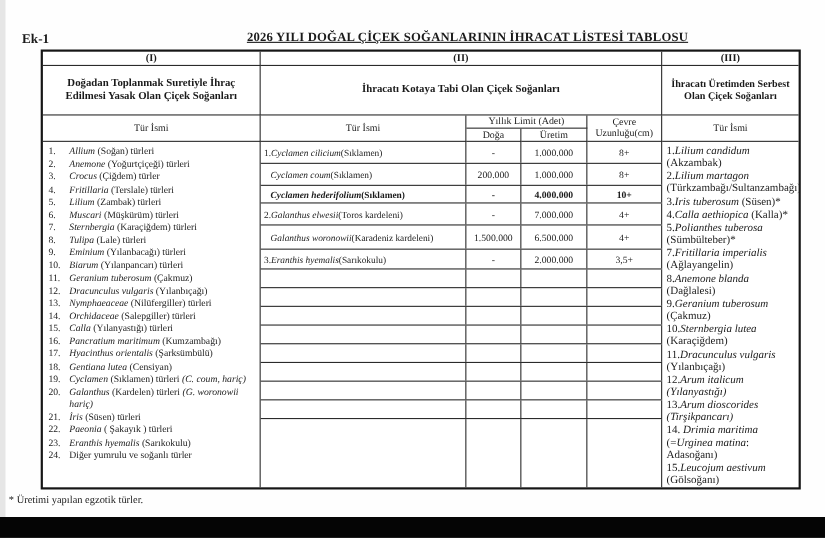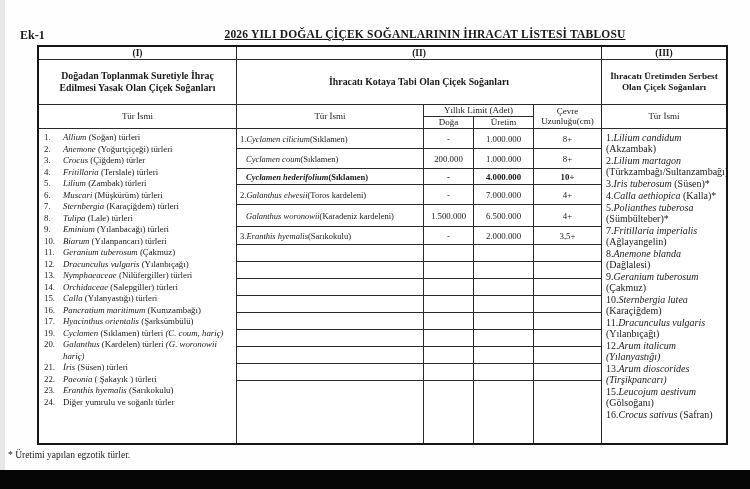--- a/index.html
+++ b/index.html
@@ -148,20 +148,24 @@
           <span class="num">15.</span>
           <span class="txt"><i>Calla</i><span> (Yılanyastığı) türleri</span></span>
         </div>
         <div class="li">
           <span class="num">16.</span>
           <span class="txt"><i>Pancratium maritimum</i><span> (Kumzambağı)</span></span>
         </div>
         <div class="li">
           <span class="num">17.</span>
           <span class="txt"><i>Hyacinthus orientalis</i><span> (Şarksümbülü)</span></span>
+        </div>
+        <div class="li">
+          <span class="num">18.</span>
+          <span class="txt"><i>Gentiana lutea</i><span> (Censiyan)</span></span>
         </div>
         <div class="li">
           <span class="num">19.</span>
           <span class="txt"><i>Cyclamen</i><span> (Sıklamen) türleri </span><i>(C. coum, hariç)</i></span>
         </div>
         <div class="li">
           <span class="num">20.</span>
           <span class="txt"><i>Galanthus</i><span> (Kardelen) türleri </span><i>(G. woronowii hariç)</i></span>
         </div>
         <div class="li">
@@ -303,20 +307,21 @@
         <div class="p3"><span>3.</span><i>Iris tuberosum</i><span> (Süsen)*</span></div>
         <div class="p3"><span>4.</span><i>Calla aethiopica</i><span> (Kalla)*</span></div>
         <div class="p3"><span>5.</span><i>Polianthes tuberosa</i><span> (Sümbülteber)*</span></div>
         <div class="p3"><span>7.</span><i>Fritillaria imperialis</i><span> (Ağlayangelin)</span></div>
         <div class="p3"><span>8.</span><i>Anemone blanda</i><span> (Dağlalesi)</span></div>
         <div class="p3"><span>9.</span><i>Geranium tuberosum</i><span> (Çakmuz)</span></div>
         <div class="p3"><span>10.</span><i>Sternbergia lutea</i><span> (Karaçiğdem)</span></div>
         <div class="p3"><span>11.</span><i>Dracunculus vulgaris</i><span> (Yılanbıçağı)</span></div>
         <div class="p3"><span>12.</span><i>Arum italicum (Yılanyastığı)</i></div>
         <div class="p3"><span>13.</span><i>Arum dioscorides (Tirşikpancarı)</i></div>
+        <div class="p3"><span>14. </span><i>Drimia maritima</i><span> (=</span><i>Urginea matina</i><span>: Adasoğanı)</span></div>
         <div class="p3"><span>15.</span><i>Leucojum aestivum</i><span> (Gölsoğanı)</span></div>
         <div class="p3"><span>16.</span><i>Crocus sativus</i><span> (Safran)</span></div>
       </div>
   </div>
 
   <div class="footnote">* Üretimi yapılan egzotik türler.</div>
   <div class="black-bar"></div>
 </div>
 
 </body></html>

